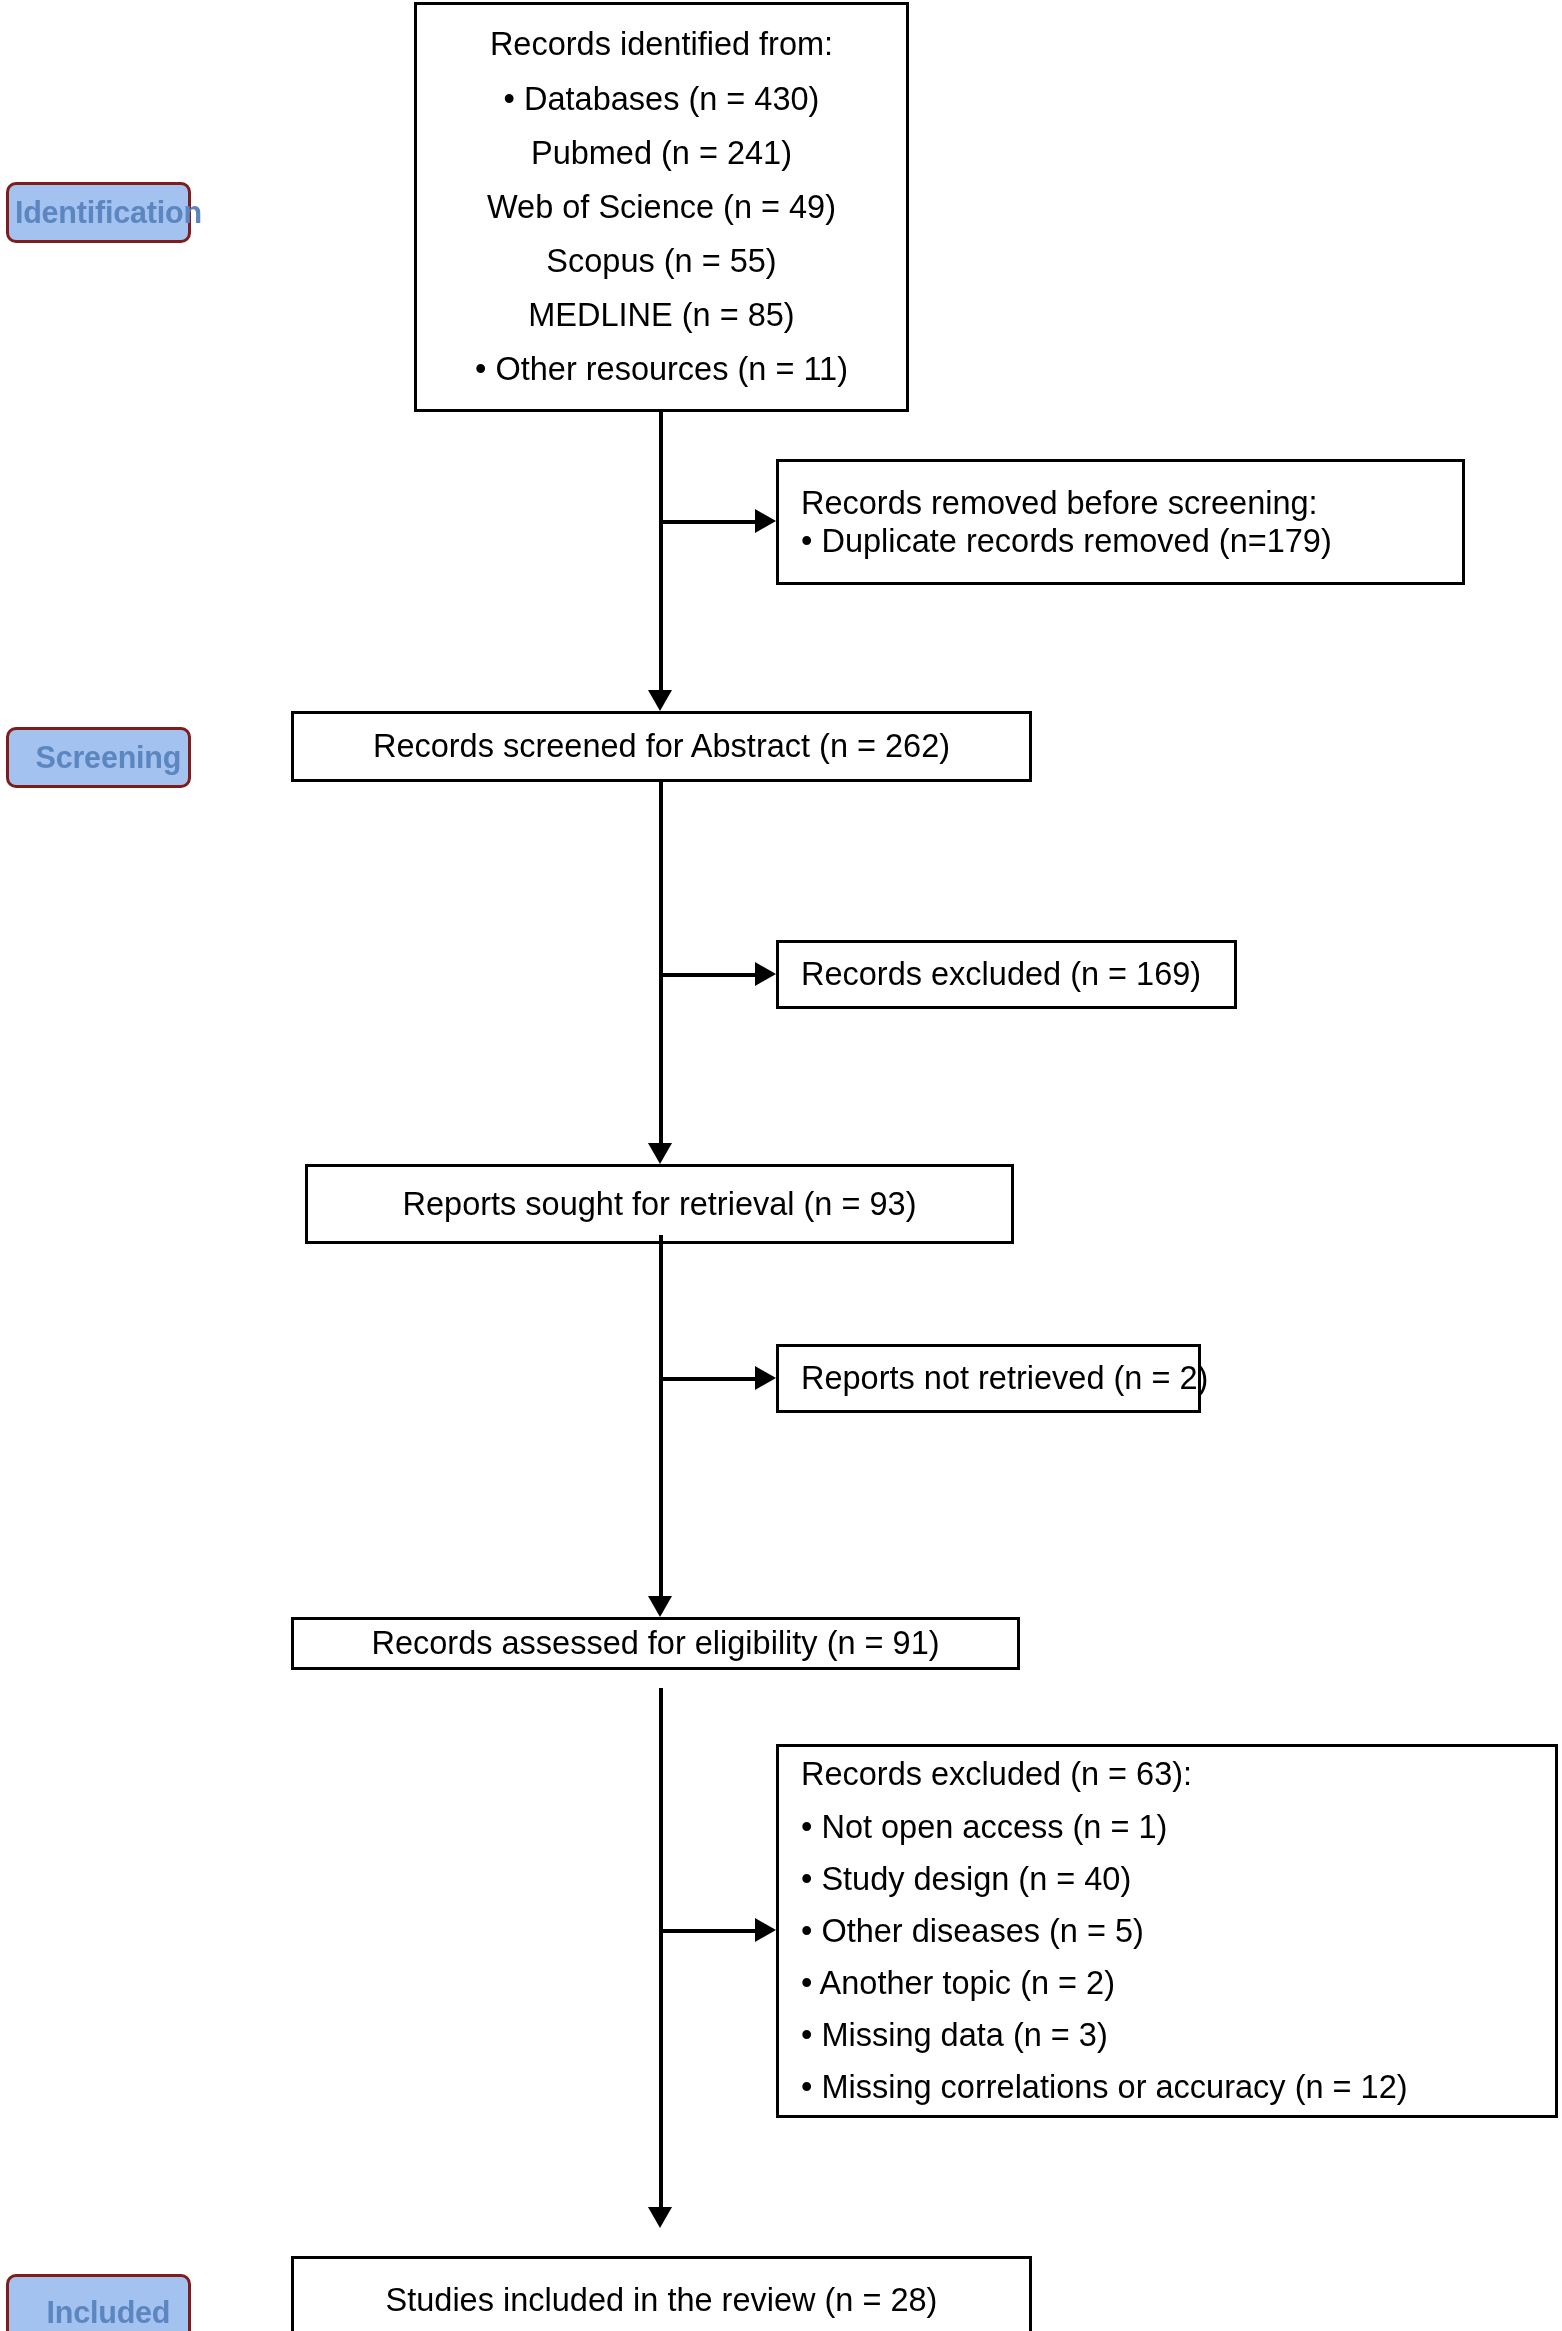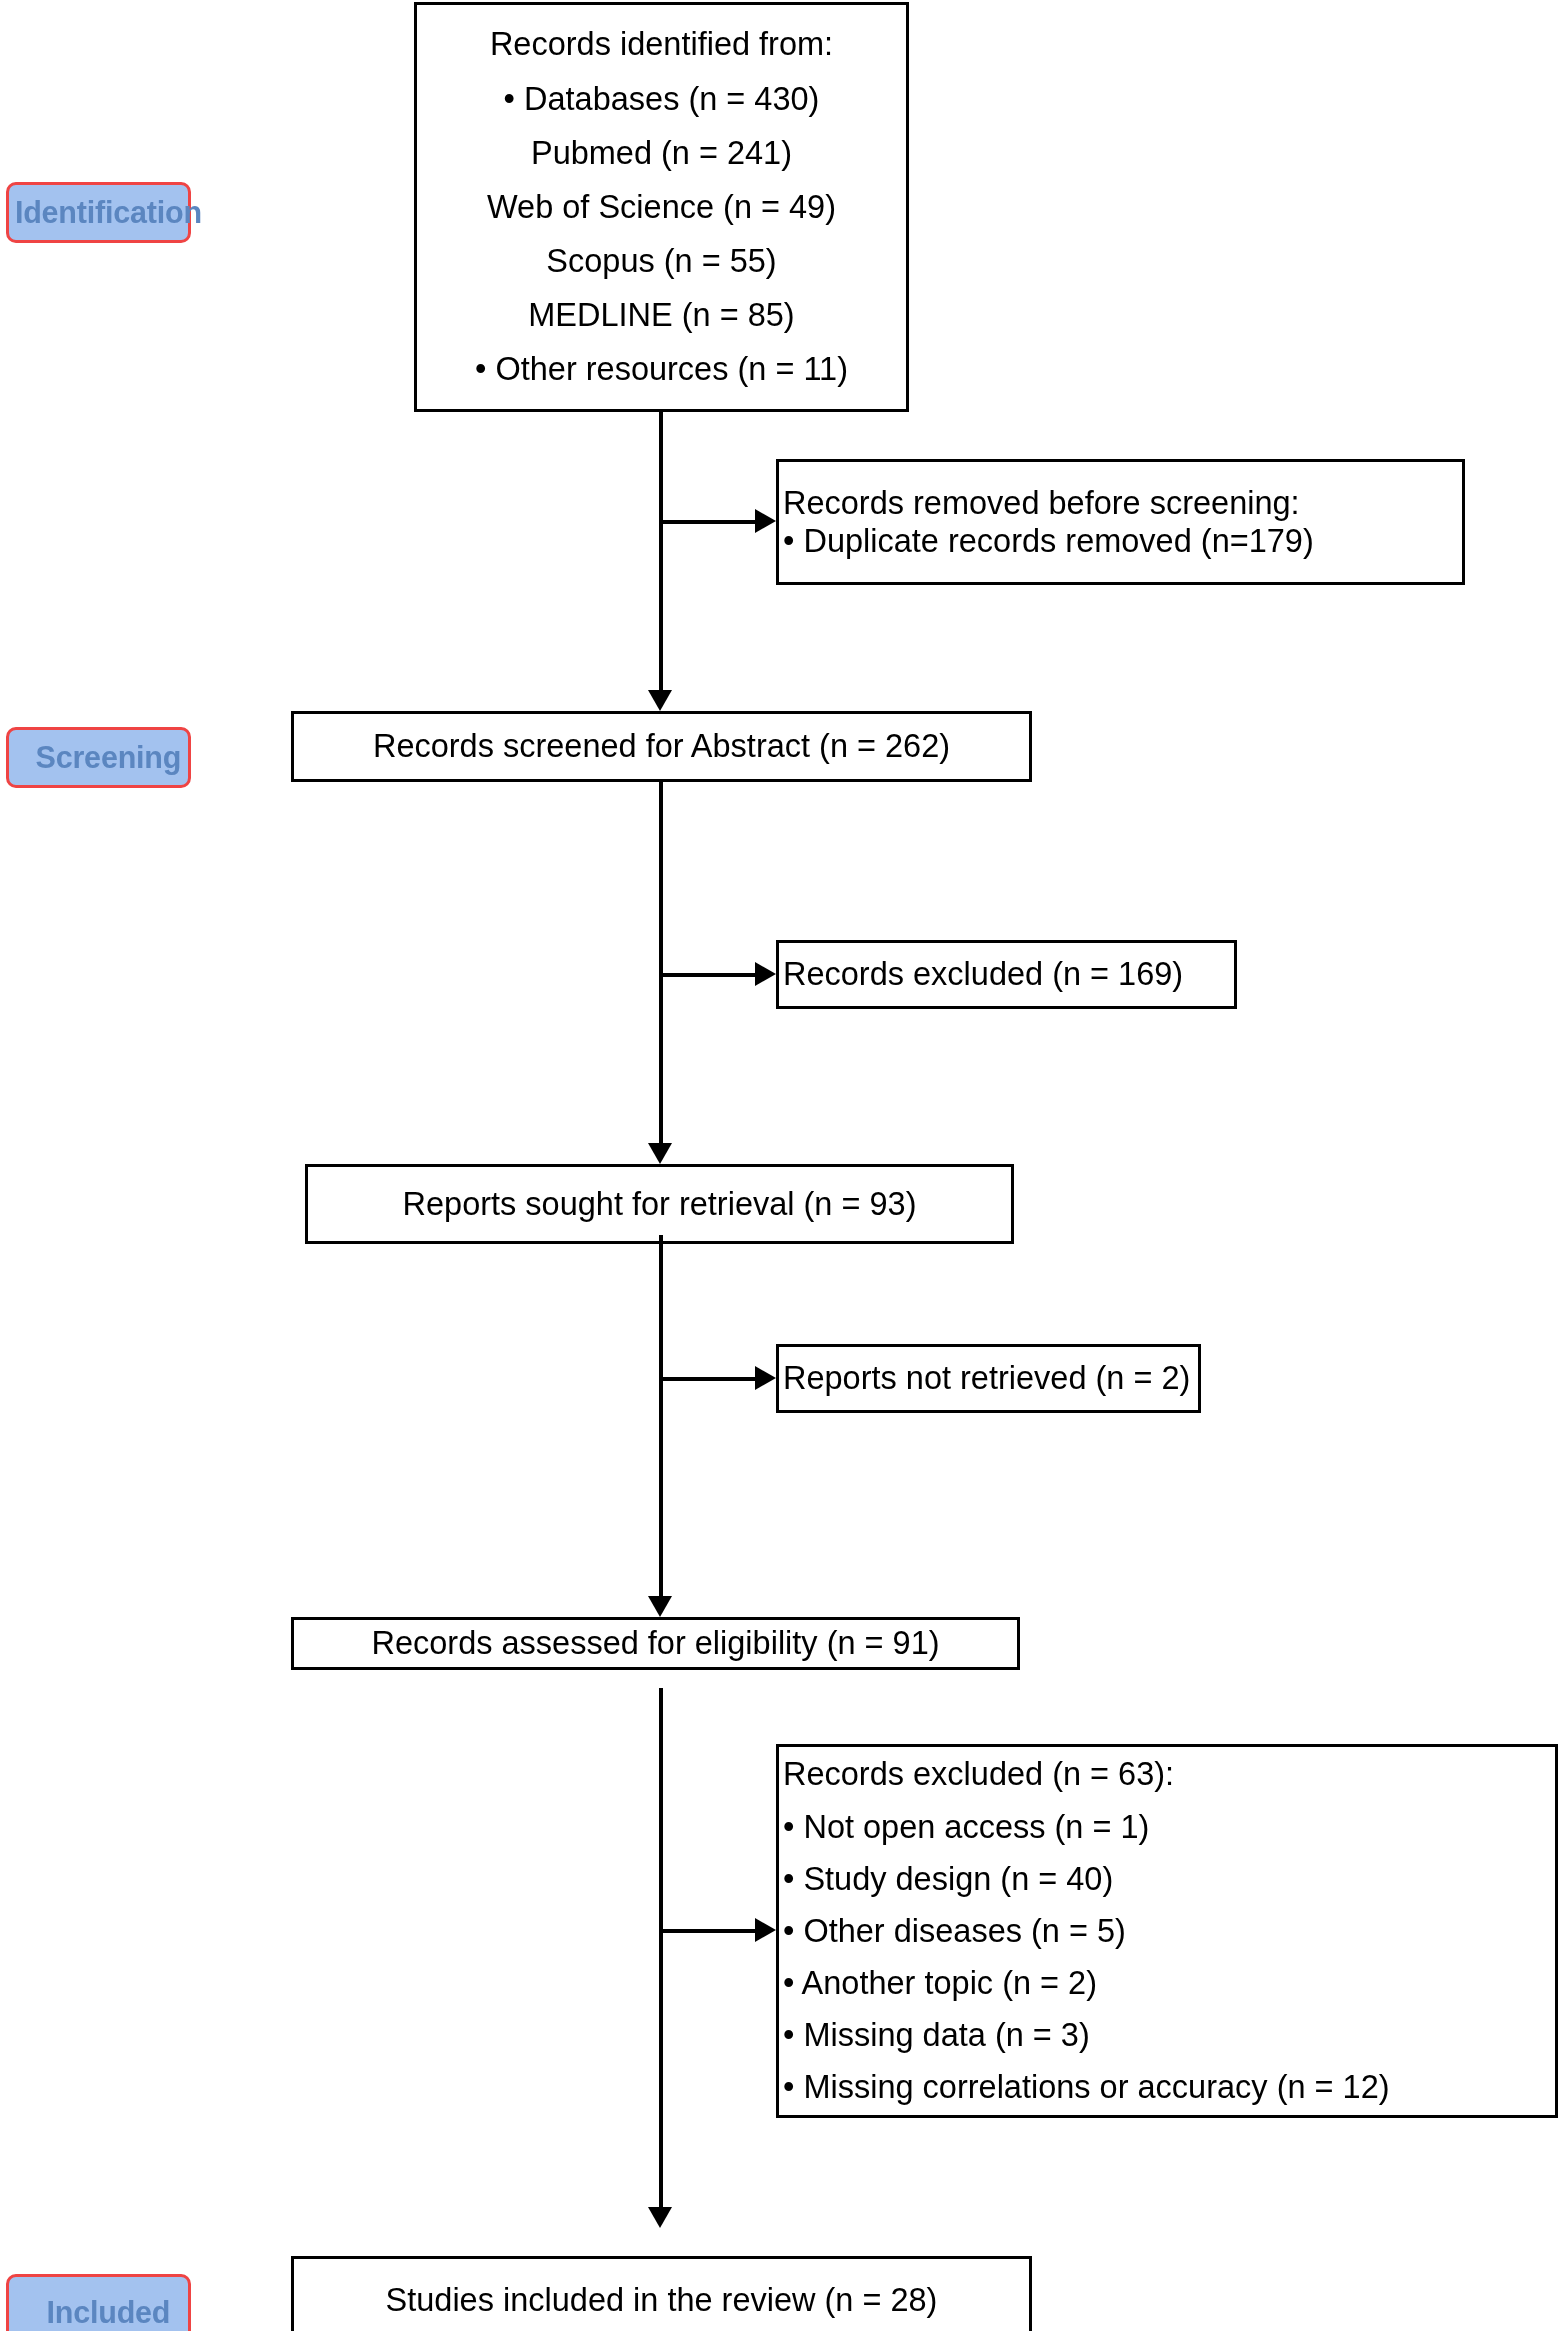--- a/index.html
+++ b/index.html
@@ -14,21 +14,21 @@
     background: #ffffff;
     font-family: "Liberation Sans", sans-serif;
     overflow: hidden;
   }
 
   
   .stage-badge {
     position: absolute;
     box-sizing: border-box;
     background: #a3c2ef;
-    border: 3px solid #ef4444;
+    border: 3px solid #7f1d1d;
     border-radius: 9.9px;
     color: #5b86c0;
     font-weight: bold;
     font-size: 30.5px;
     letter-spacing: -0.2px;
     display: flex;
     align-items: center;
     justify-content: center;
     line-height: 1;
     padding-left: 20px;
@@ -47,21 +47,21 @@
     color: #000000;
     line-height: 1.18;
   }
   .flow-box.center-text {
     align-items: center;
     text-align: center;
   }
   .flow-box.left-text {
     align-items: flex-start;
     text-align: center;
-    padding-left: 4px;
+    padding-left: 22px;
   }
   .flow-box .line {
     white-space: nowrap;
     display: block;
   }
   .flow-box.tall .line {
     margin: 7.9px 0;
   }
   .flow-box.listbox .line {
     margin: 6.9px 0;

